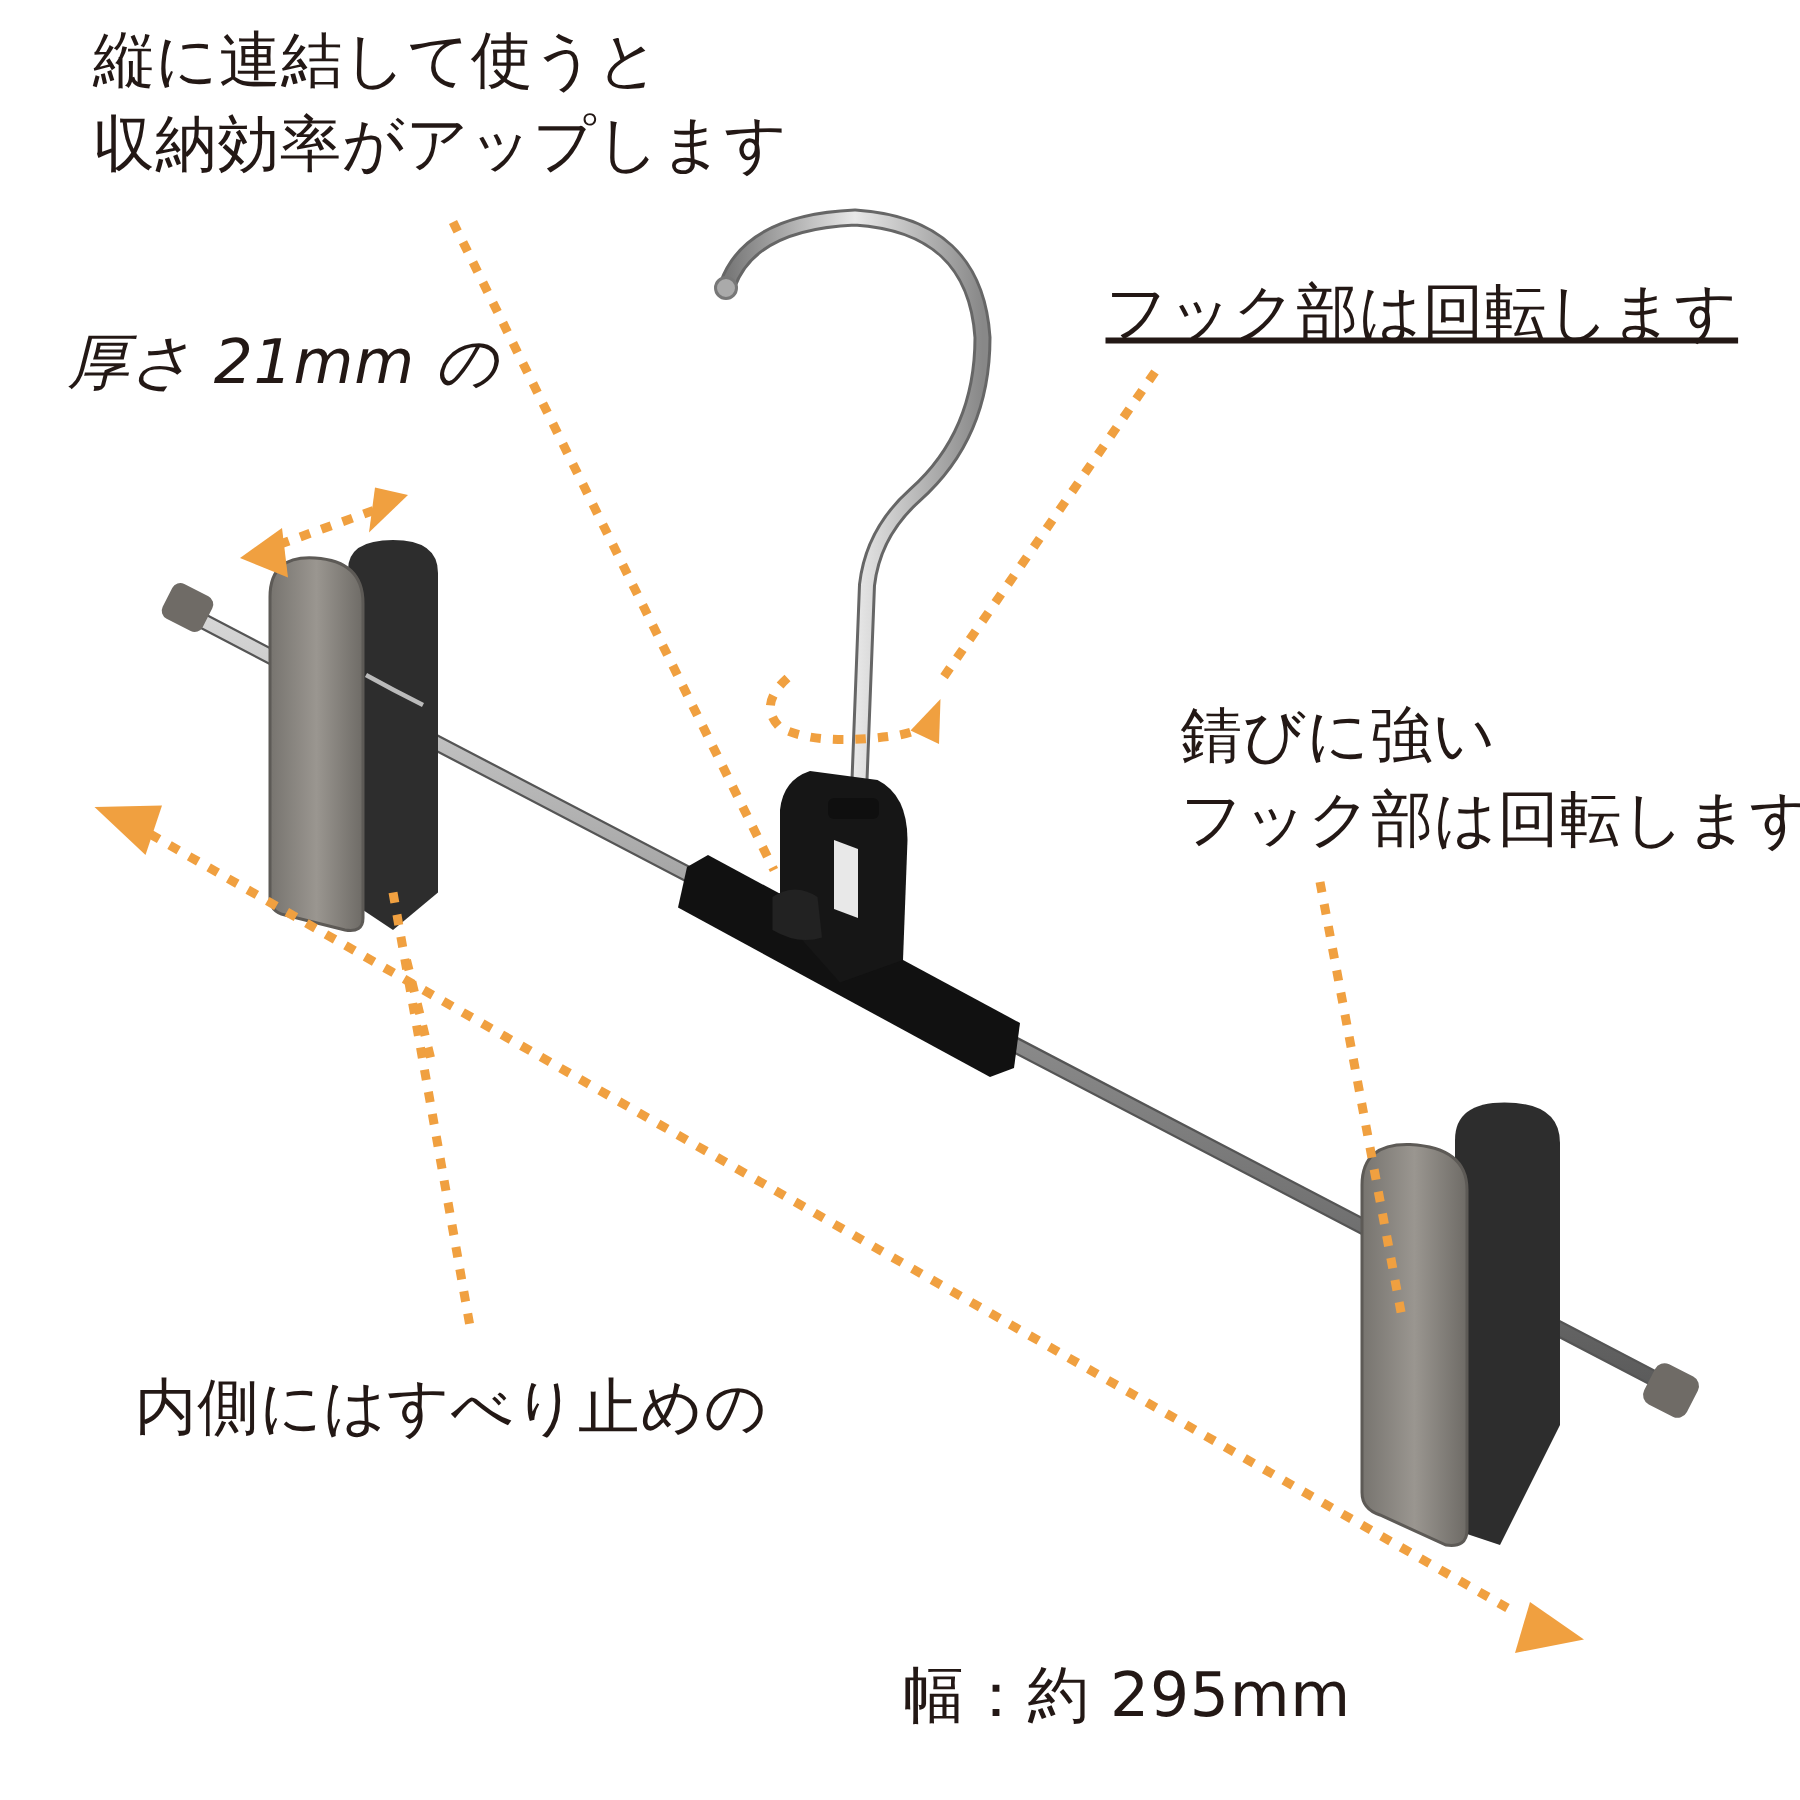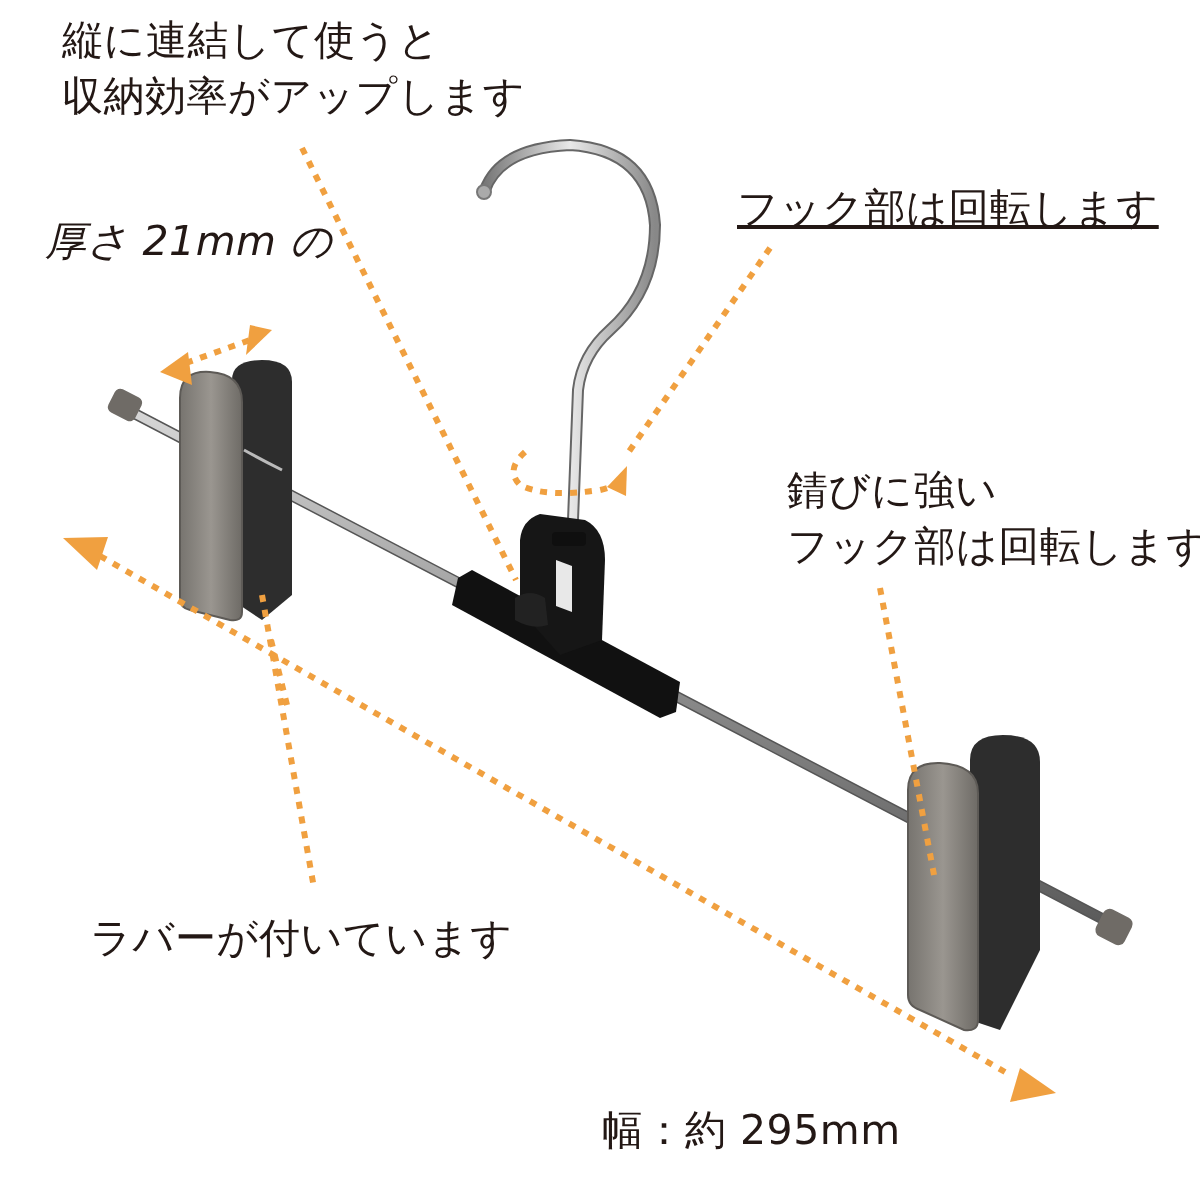--- a/index.html
+++ b/index.html
@@ -105,20 +105,20 @@
   <div class="label" style="left:737px; top:180px;text-decoration:underline;">
     <span class="line">フック部は回転します</span>
   </div>
 
   <div class="label" style="left:740px; top:462px;margin-left:47px;">
     <span class="line">錆びに強い</span>
     <span class="line">フック部は回転します</span>
   </div>
 
   <div class="label" style="left:90px; top:910px;">
-    <span class="line">ラバーが付いています</span>
+    <span class="line">内側にはすべり止めの</span>
   </div>
 
   <div class="label" style="left:602px; top:1102px;">
     <span class="line">幅：約 295mm</span>
   </div>
 
 </div>
 
 </body></html>

